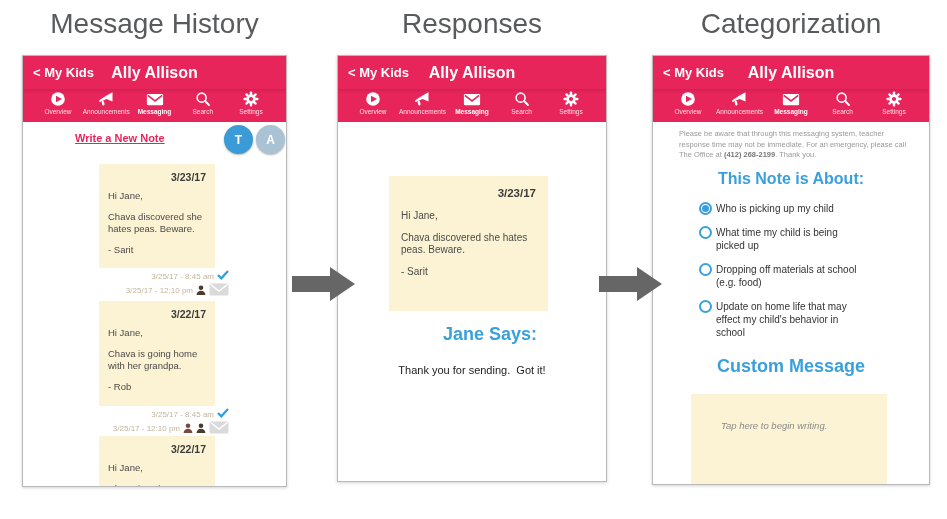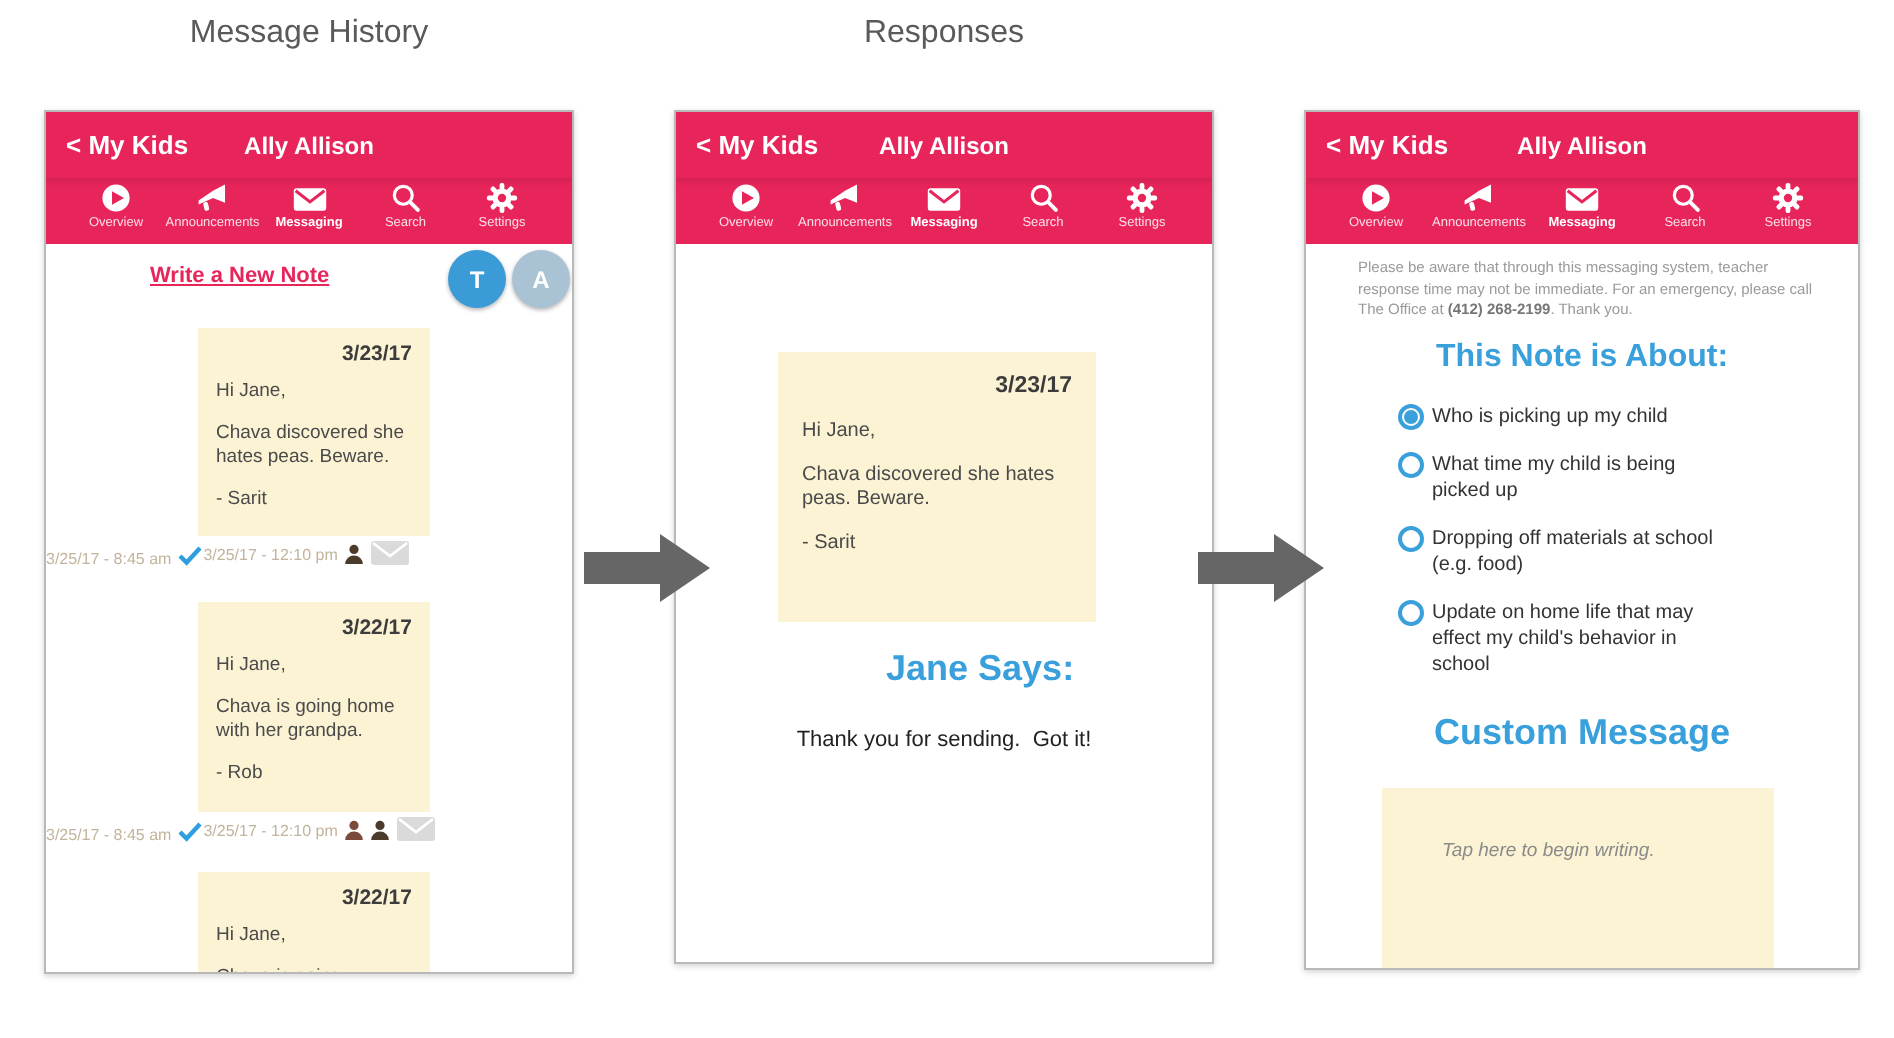--- a/index.html
+++ b/index.html
@@ -1,49 +1,49 @@
 <!DOCTYPE html>
 <html style="--header-pink: #e8255b; --accent-blue: #3aa0dc; --note-bg: #fcf3d4; --timestamp-tan: #c2b49c; --check-blue: #2d9fe0; --avatar-t-blue: #3a9bd7; --avatar-a-blue: #a9c3d4; --arrow-gray: #666666; --title-gray: #595a5c;"><head>
 <meta charset="utf-8">
 <style>
   html,body{margin:0;padding:0;background:#fff;}
   *{box-sizing:border-box;font-family:"Liberation Sans", sans-serif;}
   .canvas{position:relative;width:947px;height:519px;background:#fff;overflow:hidden;}
 
-  .panel-title{position:absolute;top:8px;font-size:16px;color:#595a5c;text-align:center;}
+  .panel-title{position:absolute;top:8px;font-size:28px;color:#595a5c;text-align:center;}
   #title1{left:22px;width:265px;}
   #title2{left:337px;width:270px;}
   #title3{left:652px;width:278px;}
 
   .phone{position:absolute;background:#fff;border:1px solid #b9b9b9;box-shadow:0 1px 3px rgba(0,0,0,.18);overflow:hidden;}
   #phone1{left:22px;top:55px;width:265px;height:432px;}
   #phone2{left:337px;top:55px;width:270px;height:427px;}
   #phone3{left:652px;top:55px;width:278px;height:430px;}
 
   .phone-header{background:var(--header-pink,#e8255b);color:#fff;}
   .ph-top{height:33px;position:relative;display:flex;align-items:center;justify-content:center;box-shadow:0 2px 3px rgba(0,0,0,.10);}
   .ph-back{position:absolute;left:10px;font-size:13px;font-weight:bold;cursor:pointer;}
-  .ph-title{font-size:12px;font-weight:bold;}
+  .ph-title{font-size:16px;font-weight:bold;}
   .ph-nav{height:33px;display:flex;justify-content:space-between;align-items:flex-start;padding:2px 12px 0 12px;}
   .nav-item{display:flex;flex-direction:column;align-items:center;width:46px;cursor:pointer;}
   .nav-icon{height:16px;display:flex;align-items:center;justify-content:center;}
   .nav-label{font-size:6.5px;color:rgba(255,255,255,.85);margin-top:1px;white-space:nowrap;}
   .nav-item.active .nav-label{font-weight:bold;color:#fff;}
 
   
   .write-link{position:absolute;left:12px;top:76px;font-size:11px;font-weight:bold;color:var(--header-pink,#e8255b);text-decoration:underline;cursor:pointer;margin-left:40px;}
   .avatar{position:absolute;top:69px;width:29px;height:29px;border-radius:50%;display:flex;align-items:center;justify-content:center;color:#fff;font-weight:bold;font-size:12px;box-shadow:0 1px 2px rgba(0,0,0,.3);cursor:pointer;}
   .avatar-t{left:201px;background:var(--avatar-t-blue,#3a9bd7);z-index:2;}
   .avatar-a{left:233px;background:var(--avatar-a-blue,#a9c3d4);}
 
   .note{position:absolute;left:76px;width:116px;background:var(--note-bg,#fcf3d4);padding:7px 9px;font-size:9.5px;color:#4a4a4a;line-height:1.25;}
   .note-date{text-align:right;font-weight:bold;font-size:10.5px;color:#3c3c3c;margin-bottom:6px;}
   .note p{margin:0 0 9px 0;}
   .note p:last-child{margin-bottom:0;}
-  .note-meta{position:absolute;left:0;width:206px;display:flex;flex-direction:row;align-items:flex-end;gap:1px;}
+  .note-meta{position:absolute;left:0;width:206px;display:flex;flex-direction:column;align-items:flex-end;gap:1px;}
   .meta-line{display:flex;align-items:center;gap:3px;font-size:8px;color:var(--timestamp-tan,#c2b49c);}
   .note2-big{font-size:10px;}
   #note-card-2-1{left:51px;width:159px;padding:10px 12px;}
   #note-card-2-1 .note-date{font-size:11.5px;margin-bottom:10px;}
 
   .jane-says{position:absolute;left:57px;top:268px;font-size:18px;font-weight:bold;color:var(--accent-blue,#3aa0dc);margin-left:48px;}
   .reply-text{position:absolute;left:0;top:308px;width:100%;text-align:center;font-size:11px;color:#222;white-space:pre;}
 
   
   .disclaimer{position:absolute;left:26px;top:73px;width:228px;font-size:7.5px;color:#9a9a9a;line-height:1.4;}
@@ -61,20 +61,21 @@
 
   .arrow{position:absolute;top:266px;}
 </style>
 </head>
 <body>
 
 <div class="canvas">
 
   <div class="panel-title" id="title1">Message History</div>
   <div class="panel-title" id="title2">Responses</div>
+  <div class="panel-title" id="title3">Categorization</div>
 
   <div class="phone" id="phone1">
     <div class="header-slot">
   <div class="phone-header">
     <div class="ph-top">
       <span class="ph-back">&lt; My Kids</span>
       <span class="ph-title">Ally Allison</span>
     </div>
     <div class="ph-nav">
       <div class="nav-item">

